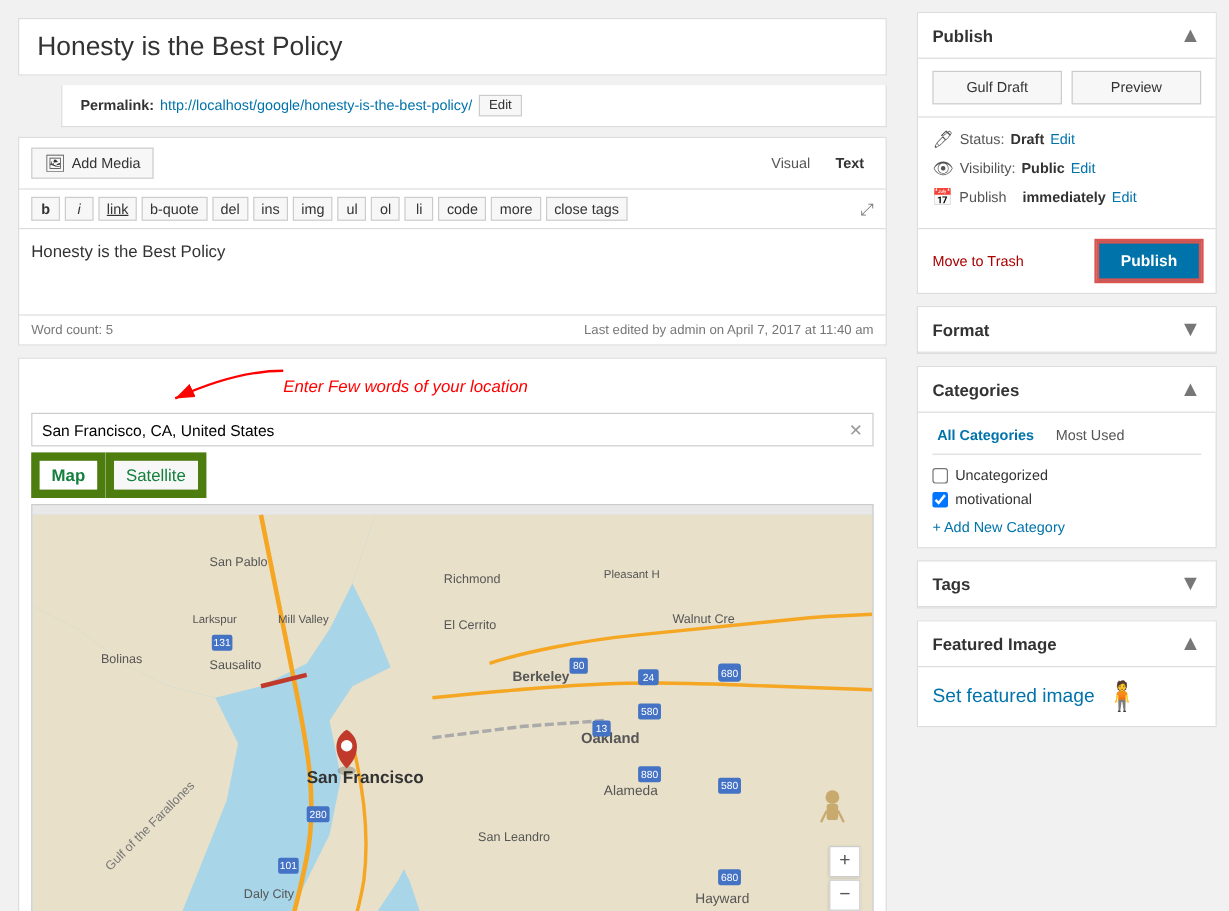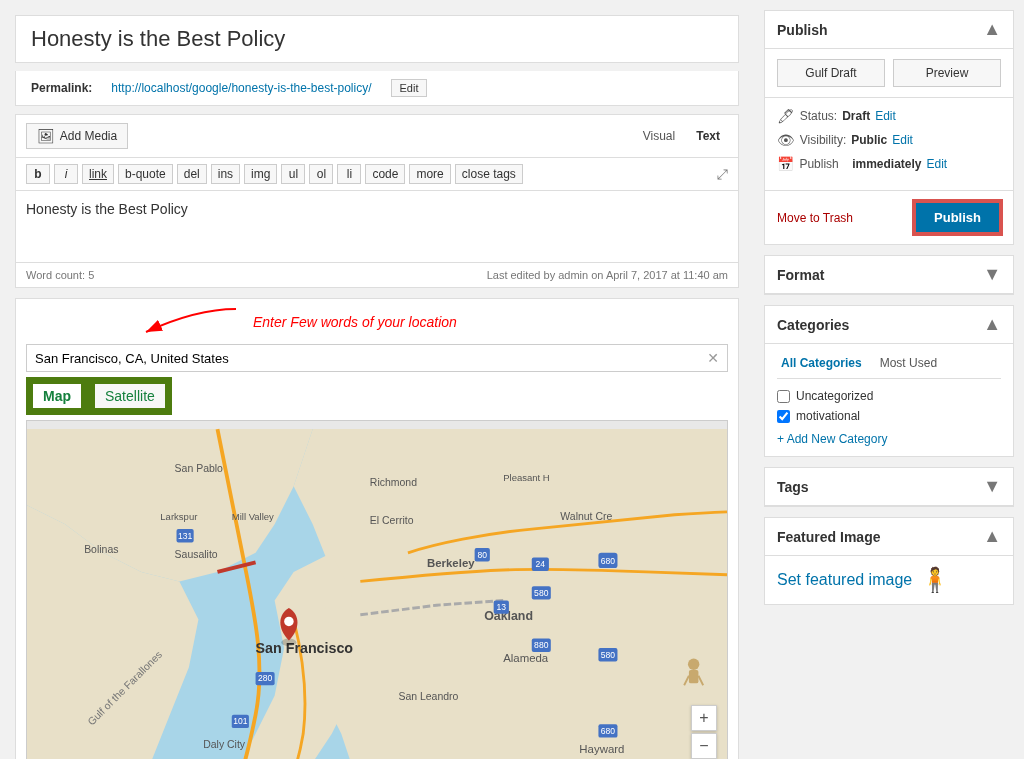--- a/index.html
+++ b/index.html
@@ -6,21 +6,21 @@
     body { font-family: Arial, sans-serif; font-size: 13px; background: #f1f1f1; color: #333; }
 
     .container { display: flex; width: 1024px; min-height: 759px; background: #f1f1f1; }
 
     
     .main-content { flex: 1; padding: 15px; background: #f1f1f1; }
 
     .post-title-box { background: #fff; border: 1px solid #ddd; padding: 10px 15px; margin-bottom: 8px; }
     .post-title { font-size: 22px; font-weight: normal; color: #333; border: none; outline: none; width: 100%; background: transparent; }
 
-    .permalink-bar { background: #fff; border: 1px solid #ddd; border-top: none; padding: 8px 15px; margin-bottom: 8px; font-size: 12px; display: flex; align-items: center; gap: 19px; }
+    .permalink-bar { background: #fff; border: 1px solid #ddd; border-top: none; padding: 8px 15px; margin-bottom: 8px; font-size: 12px; display: flex; align-items: center; gap: 5px; margin-left: 36px; }
     .permalink-label { color: #333; font-weight: bold; }
     .permalink-url { color: #0073aa; text-decoration: none; }
     .edit-btn { background: #f7f7f7; border: 1px solid #ccc; padding: 2px 8px; font-size: 11px; cursor: pointer; color: #333; }
 
     .editor-box { background: #fff; border: 1px solid #ddd; margin-bottom: 10px; }
 
     .editor-toolbar-top { padding: 8px 10px; display: flex; align-items: center; justify-content: space-between; border-bottom: 1px solid #ddd; }
     .add-media-btn { display: flex; align-items: center; gap: 5px; background: #f7f7f7; border: 1px solid #ccc; padding: 4px 10px; cursor: pointer; font-size: 12px; color: #333; }
     .view-tabs { display: flex; gap: 5px; }
     .view-tab { padding: 3px 8px; cursor: pointer; font-size: 12px; border: none; background: transparent; color: #555; }
@@ -149,21 +149,21 @@
 
       <div class="editor-footer">
         <span>Word count: 5</span>
         <span>Last edited by admin on April 7, 2017 at 11:40 am</span>
       </div>
     </div>
 
     <div class="google-maps-section">
 
       <div class="annotation-container" style="position: relative; height: 30px; margin-bottom: 5px;">
-        <span style="position: absolute; left: 227px; top: 5px; color: red; font-size: 14px; font-style: italic; white-space: nowrap;">Enter Few words of your location</span>
+        <span style="position: absolute; left: 210px; top: 5px; color: red; font-size: 14px; font-style: italic; white-space: nowrap;">Enter Few words of your location</span>
 
         <svg style="position: absolute; left: 90px; top: -5px; width: 130px; height: 35px;" viewBox="0 0 130 35">
           <defs>
             <marker id="arrowhead" markerWidth="8" markerHeight="6" refX="8" refY="3" orient="auto">
               <polygon points="0 0, 8 3, 0 6" fill="red"></polygon>
             </marker>
           </defs>
           <path d="M 120 5 Q 80 5 30 28" stroke="red" stroke-width="2" fill="none" marker-end="url(#arrowhead)"></path>
         </svg>
       </div>

